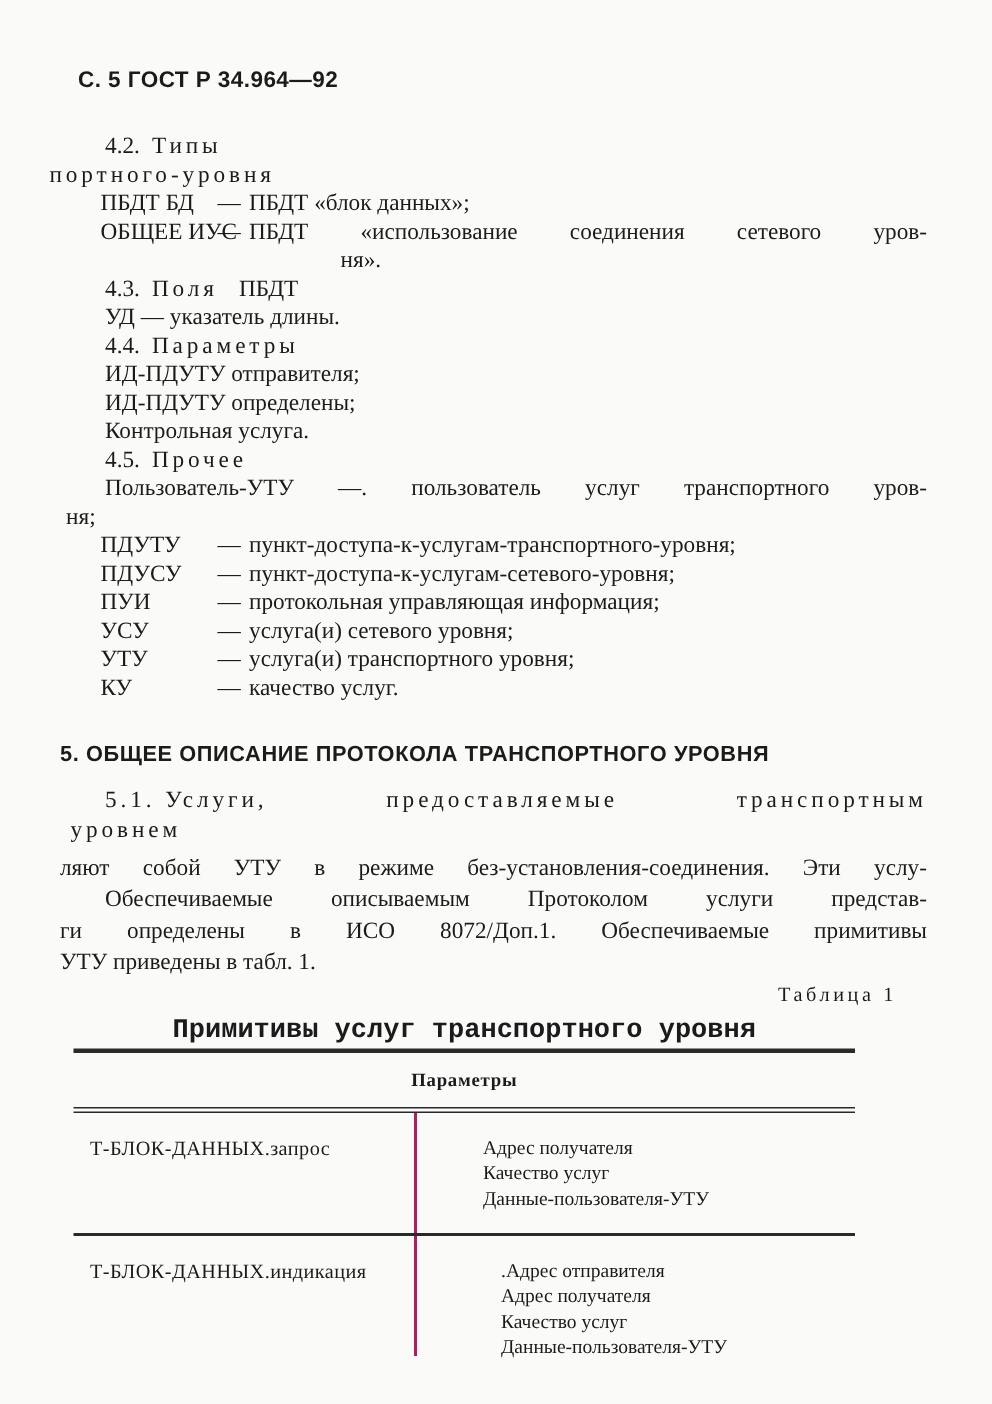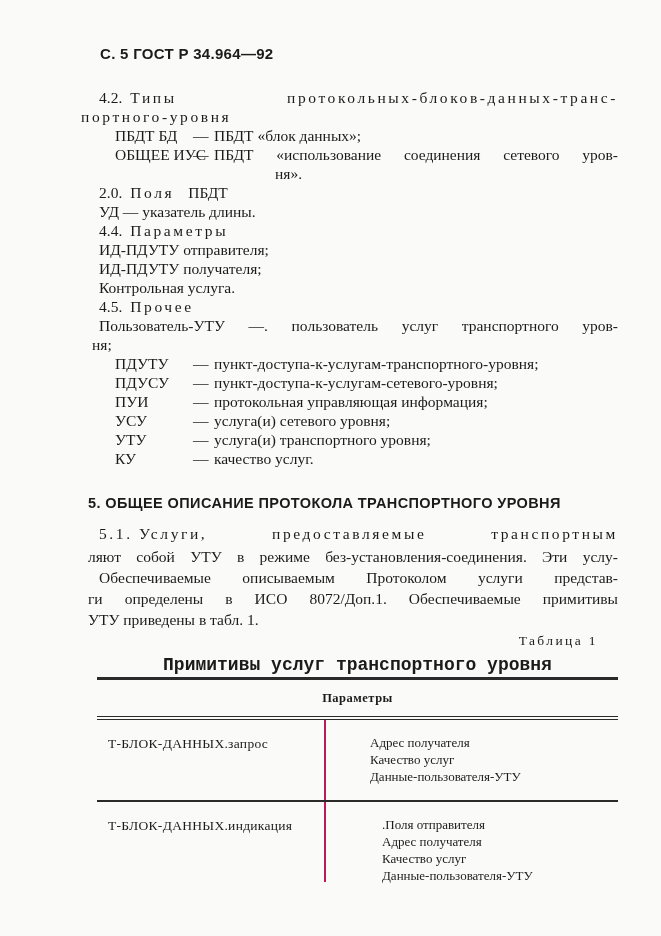--- a/index.html
+++ b/index.html
@@ -6,32 +6,32 @@
   body{
     width:661px;height:936px;
     background:#fafaf9;
     overflow:hidden;
     font-family:"Liberation Serif","DejaVu Serif",serif;
     color:#1b1b1b;
   }
   .page{
     box-sizing:border-box;
     width:661px;height:936px;
-    padding:45px 43px 0 88px;
+    padding:45px 43px 0 40px;
   }
   
   .doc-header{
     margin-left:12px;
     font-family:"Liberation Sans","DejaVu Sans",sans-serif;
     font-weight:700;font-size:15px;line-height:18px;
     letter-spacing:.3px;
   }
   .body-block{margin-top:25px;}
   .line{font-size:15.5px;line-height:19px;}
-  .indent{margin-left:11px;gap:34px;}
+  .indent{margin-left:30px;gap:34px;}
   .hang-margin{margin-left:-7px;}
   .sp{letter-spacing:2.6px;}
   .flex2{display:flex;justify-content:space-between;}
   .num{margin-right:8px;}
   .gap-right{margin-right:14px;}
   
   .abbr{display:flex;margin-left:27px;font-size:15.5px;line-height:19px;}
   .abbr .term{width:78px;flex:none;white-space:nowrap;}
   .abbr .dash{width:21px;flex:none;}
   .abbr .def{flex:1;}
@@ -91,46 +91,45 @@
 <body>
 
 <div class="page">
 
   <div class="doc-header">С. 5 ГОСТ Р 34.964—92</div>
 
   <div class="body-block">
 
     <div class="line flex2 indent">
       <span><span class="num">4.2.</span><span class="sp">Типы</span></span>
-      <span class="sp">протокольных-блоков-данных-транс-</span>
     </div>
     <div class="line sp hang-margin">портного-уровня</div>
 
     <div class="abbr">
       <span class="term">ПБДТ БД</span>
       <span class="dash">—</span>
       <span class="def">ПБДТ «блок данных»;</span>
     </div>
     <div class="abbr">
       <span class="term">ОБЩЕЕ ИУС</span>
       <span class="dash">—</span>
       <span class="def justlast">ПБДТ «использование соединения сетевого уров-</span>
     </div>
     <div class="line hang-def">ня».</div>
 
     <div class="line indent">
-      <span class="num">2.0.</span><span class="sp gap-right">Поля</span><span>ПБДТ</span>
+      <span class="num">4.3.</span><span class="sp gap-right">Поля</span><span>ПБДТ</span>
     </div>
     <div class="line indent">УД — указатель длины.</div>
 
     <div class="line indent">
       <span class="num">4.4.</span><span class="sp">Параметры</span>
     </div>
     <div class="line indent">ИД-ПДУТУ отправителя;</div>
-    <div class="line indent">ИД-ПДУТУ получателя;</div>
+    <div class="line indent">ИД-ПДУТУ определены;</div>
     <div class="line indent">Контрольная услуга.</div>
 
     <div class="line indent">
       <span class="num">4.5.</span><span class="sp">Прочее</span>
     </div>
     <div class="line indent justlast">Пользователь-УТУ —. пользователь услуг транспортного уров-</div>
     <div class="line cont">ня;</div>
 
     <div class="abbr">
       <span class="term">ПДУТУ</span>
@@ -163,20 +162,21 @@
       <span class="def">качество услуг.</span>
     </div>
 
     <div class="sec5">5. ОБЩЕЕ ОПИСАНИЕ ПРОТОКОЛА ТРАНСПОРТНОГО УРОВНЯ</div>
 
     <div class="line flex2 indent sec51">
       <span class="sp">5.1. Услуги,</span>
       <span class="sp">предоставляемые</span>
       <span class="sp">транспортным</span>
     </div>
+    <div class="line sp line2-51">уровнем</div>
 
     <div class="para">
       <div class="line justlast">ляют собой УТУ в режиме без-установления-соединения. Эти услу-</div>
       <div class="line indent justlast">Обеспечиваемые описываемым Протоколом услуги представ-</div>
       <div class="line justlast">ги определены в ИСО 8072/Доп.1. Обеспечиваемые примитивы</div>
       <div class="line">УТУ приведены в табл. 1.</div>
     </div>
 
     <div class="tbl-label">Таблица 1</div>
     <div class="tbl-caption">Примитивы услуг транспортного уровня</div>
@@ -189,21 +189,21 @@
         <div class="c1">Т-БЛОК-ДАННЫХ.запрос</div>
         <div class="c2">
           <div>Адрес получателя</div>
           <div>Качество услуг</div>
           <div>Данные-пользователя-УТУ</div>
         </div>
       </div>
       <div class="trow trow2">
         <div class="c1">Т-БЛОК-ДАННЫХ.индикация</div>
         <div class="c2">
-          <div>.Поля отправителя</div>
+          <div>.Адрес отправителя</div>
           <div>Адрес получателя</div>
           <div>Качество услуг</div>
           <div>Данные-пользователя-УТУ</div>
         </div>
       </div>
     </div>
 
   </div>
 </div>
 

